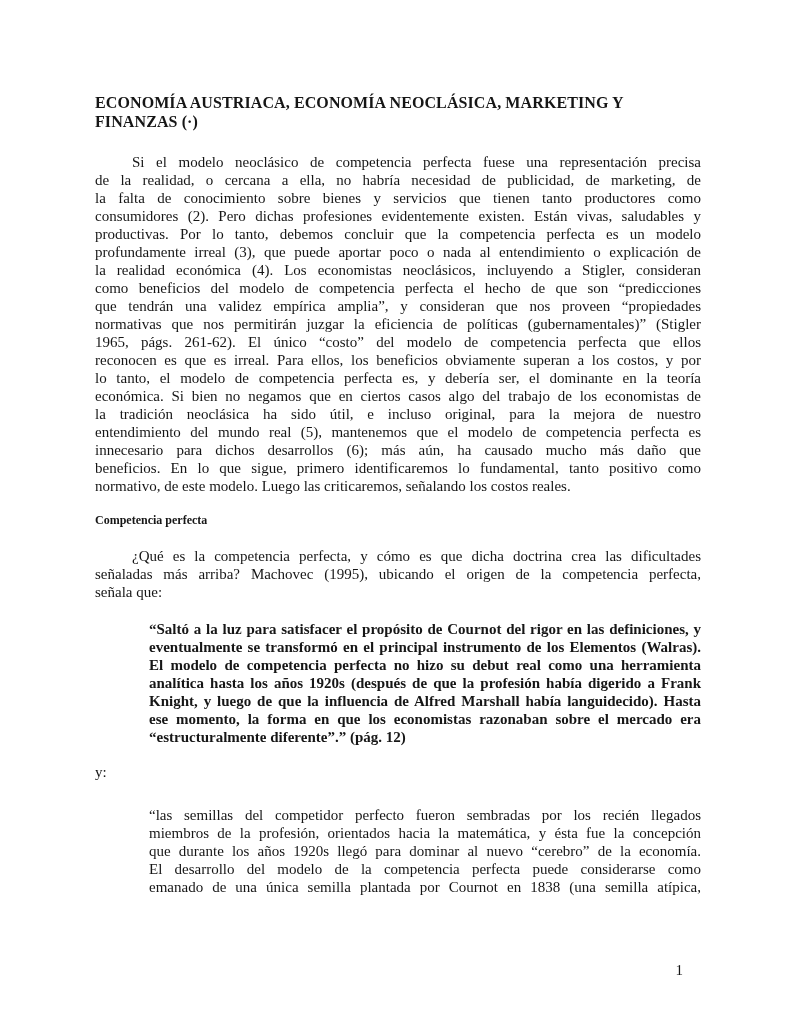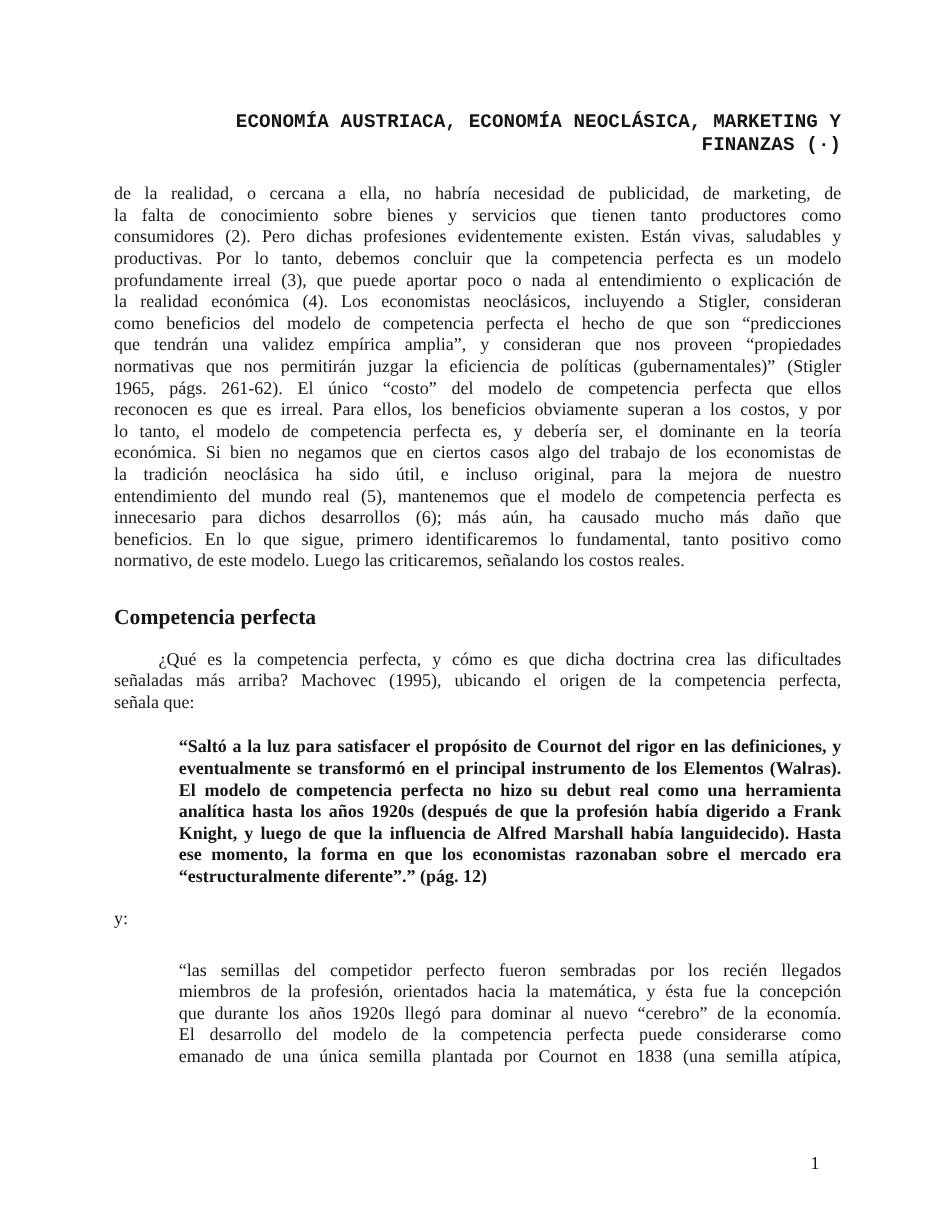--- a/index.html
+++ b/index.html
@@ -16,26 +16,25 @@
     font-family: "Liberation Serif", "DejaVu Serif", serif;
     color: #161616;
   }
   .content {
     position: absolute;
     left: 95px;
     top: 93px;
     width: 606px;
   }
   .title-line {
-    text-align: right;
+    text-align: left;
     font-weight: bold;
     font-size: 16px;
     line-height: 19px;
     letter-spacing: 0.1px;
-    font-family: Liberation Mono, monospace;
   }
   .byline {
     margin-top: 15px;
     padding-left: 242px;
     font-size: 15px;
     line-height: 18px;
     white-space: nowrap;
   }
   .para {
     font-size: 15px;
@@ -50,23 +49,23 @@
   }
   .quote-1 { margin-top: 19px; font-weight: bold; }
   .quote-2 { margin-top: 25px; }
   .line {
     text-align: justify;
     text-align-last: justify;
   }
   .line.last { text-align-last: left; }
   .line.indent { text-indent: 37px; }
   .heading {
-    margin-top: 28px;
+    margin-top: 16px;
     font-weight: bold;
-    font-size: 18px;
+    font-size: 12px;
     line-height: 18px;
   }
   .connector {
     margin-top: 17px;
     font-size: 15px;
     line-height: 18px;
   }
   .page-number {
     position: absolute;
     top: 961px;
@@ -79,20 +78,21 @@
 <body>
 
 <div class="page">
   <div class="content">
 
     <div class="title-line">ECONOMÍA AUSTRIACA, ECONOMÍA NEOCLÁSICA, MARKETING Y</div>
     <div class="title-line">FINANZAS (·)</div>
 
 
     <div class="para body-para">
+        <div class="line indent">Si el modelo neoclásico de competencia perfecta fuese una representación precisa</div>
         <div class="line">de la realidad, o cercana a ella, no habría necesidad de publicidad, de marketing, de</div>
         <div class="line">la falta de conocimiento sobre bienes y servicios que tienen tanto productores como</div>
         <div class="line">consumidores (2). Pero dichas profesiones evidentemente existen. Están vivas, saludables y</div>
         <div class="line">productivas. Por lo tanto, debemos concluir que la competencia perfecta es un modelo</div>
         <div class="line">profundamente irreal (3), que puede aportar poco o nada al entendimiento o explicación de</div>
         <div class="line">la realidad económica (4). Los economistas neoclásicos, incluyendo a Stigler, consideran</div>
         <div class="line">como beneficios del modelo de competencia perfecta el hecho de que son “predicciones</div>
         <div class="line">que tendrán una validez empírica amplia”, y consideran que nos proveen “propiedades</div>
         <div class="line">normativas que nos permitirán juzgar la eficiencia de políticas (gubernamentales)” (Stigler</div>
         <div class="line">1965, págs. 261-62). El único “costo” del modelo de competencia perfecta que ellos</div>

